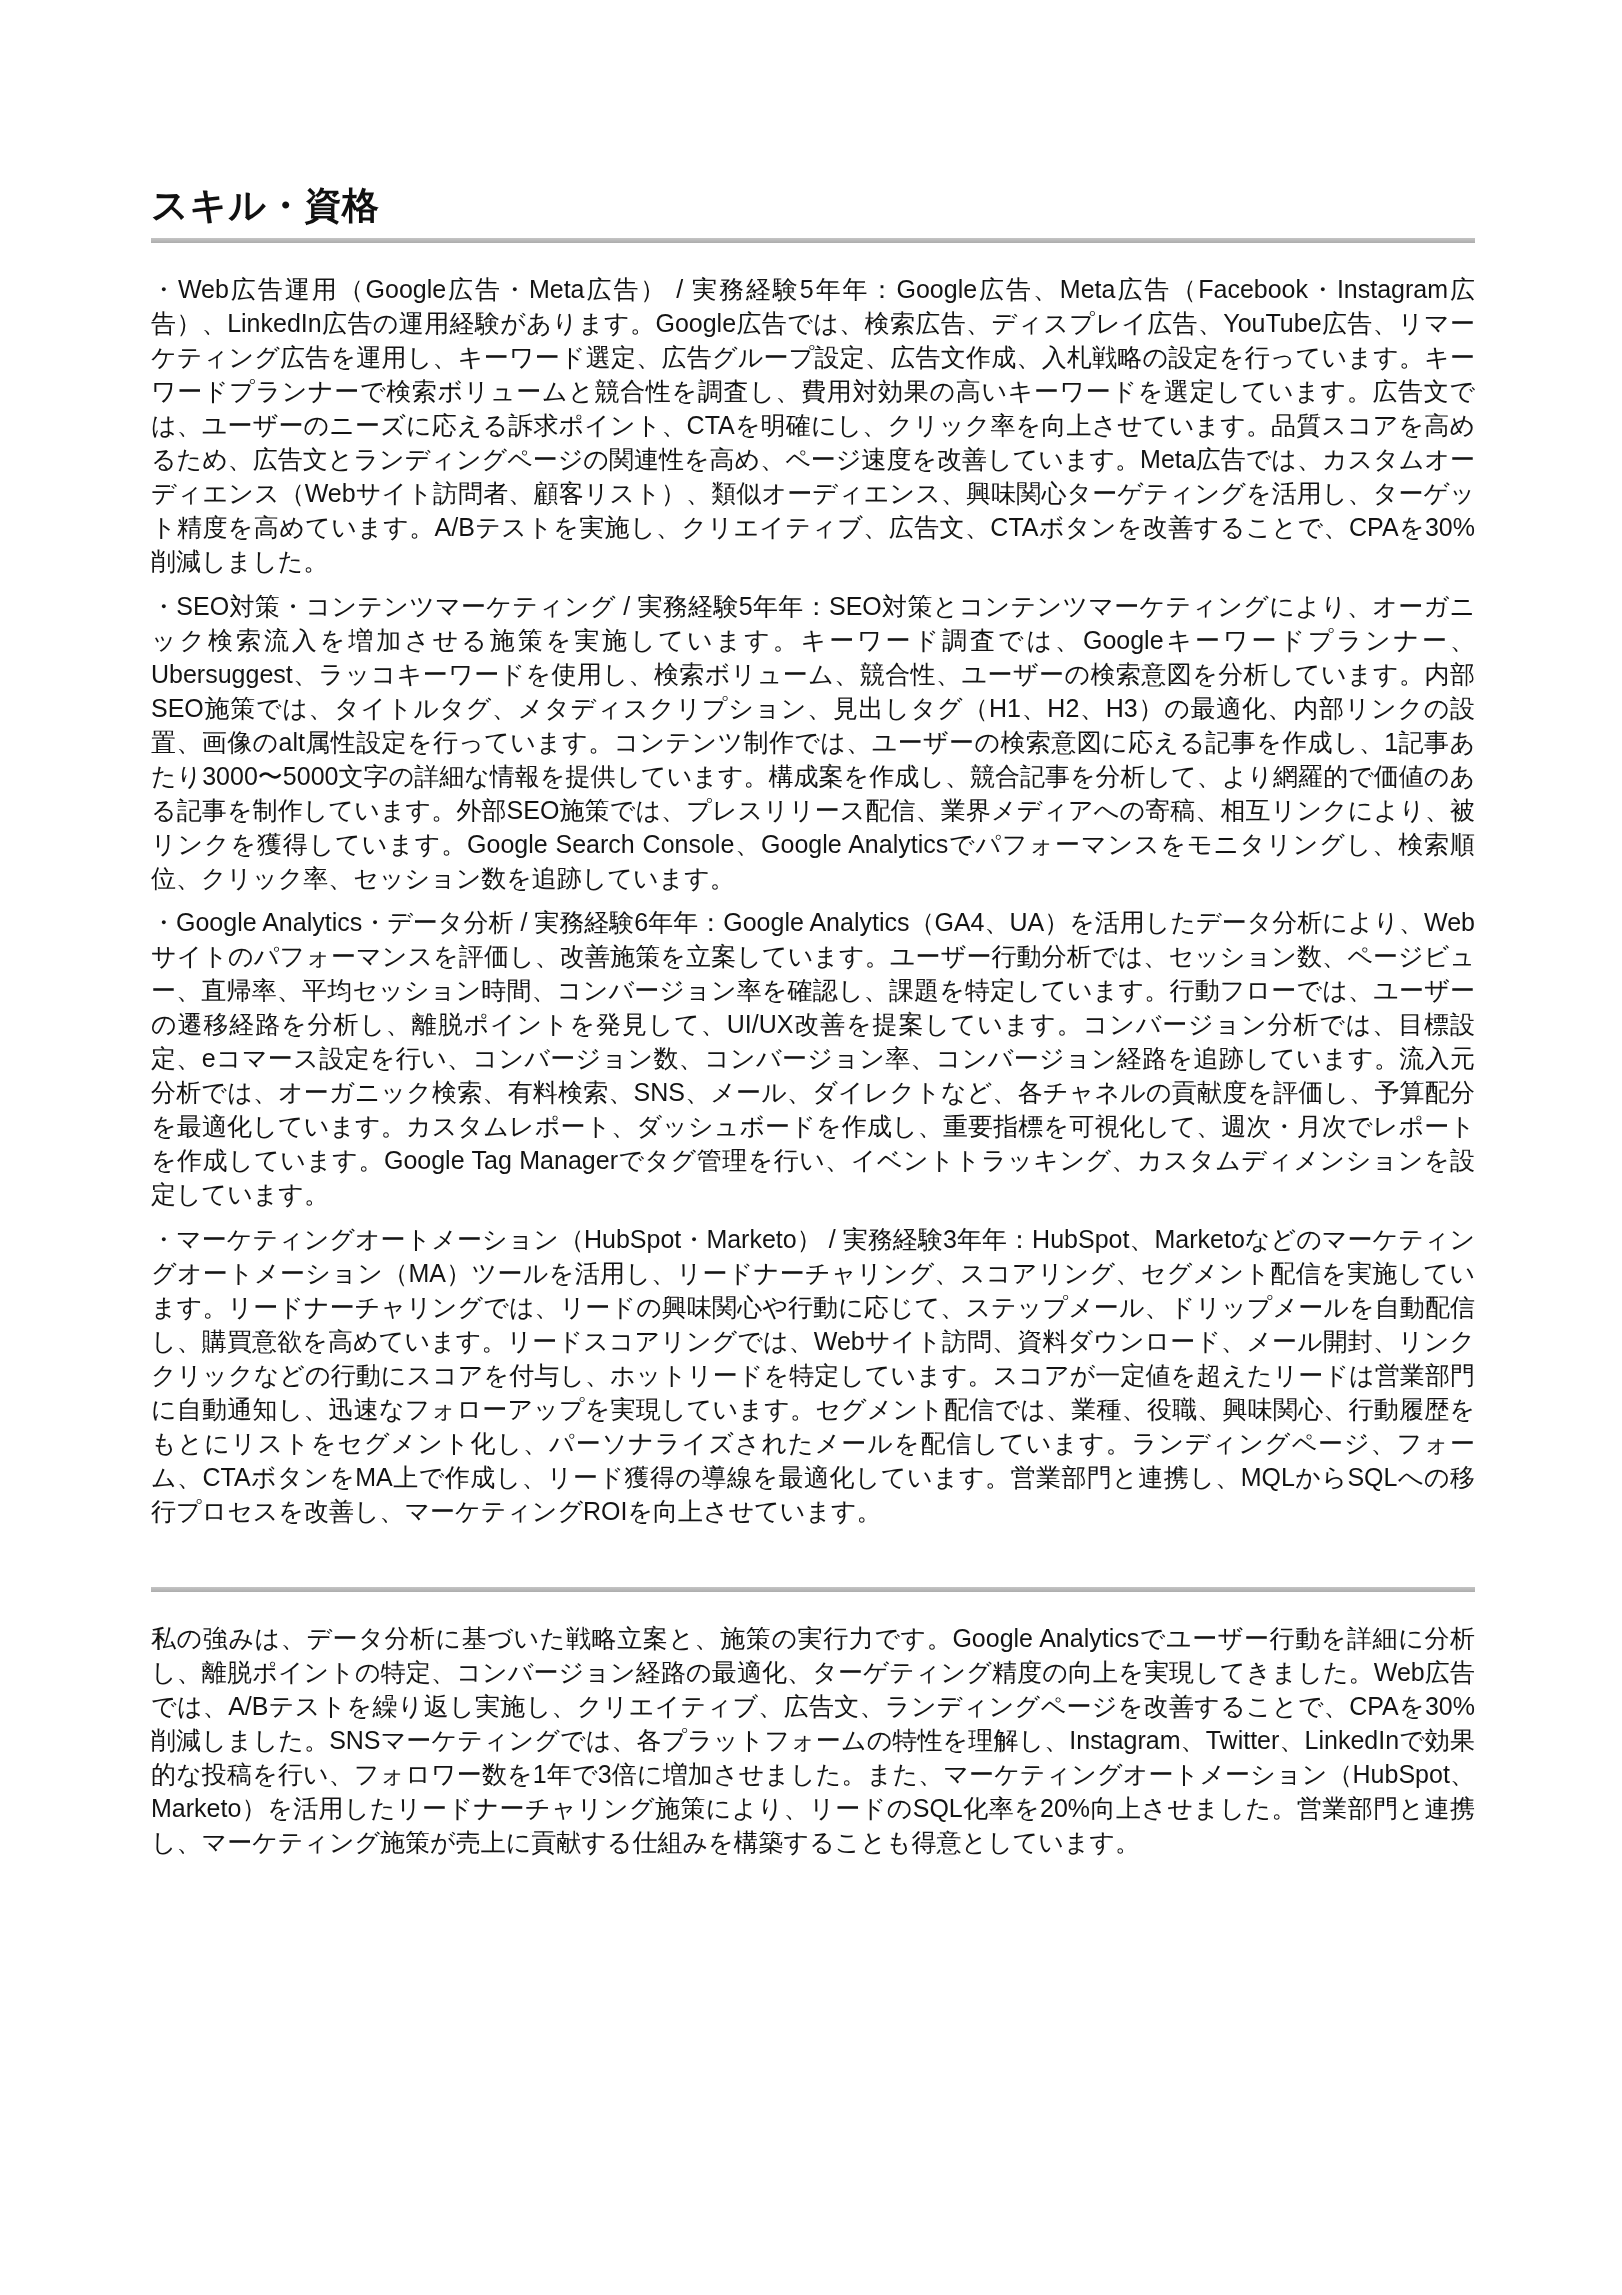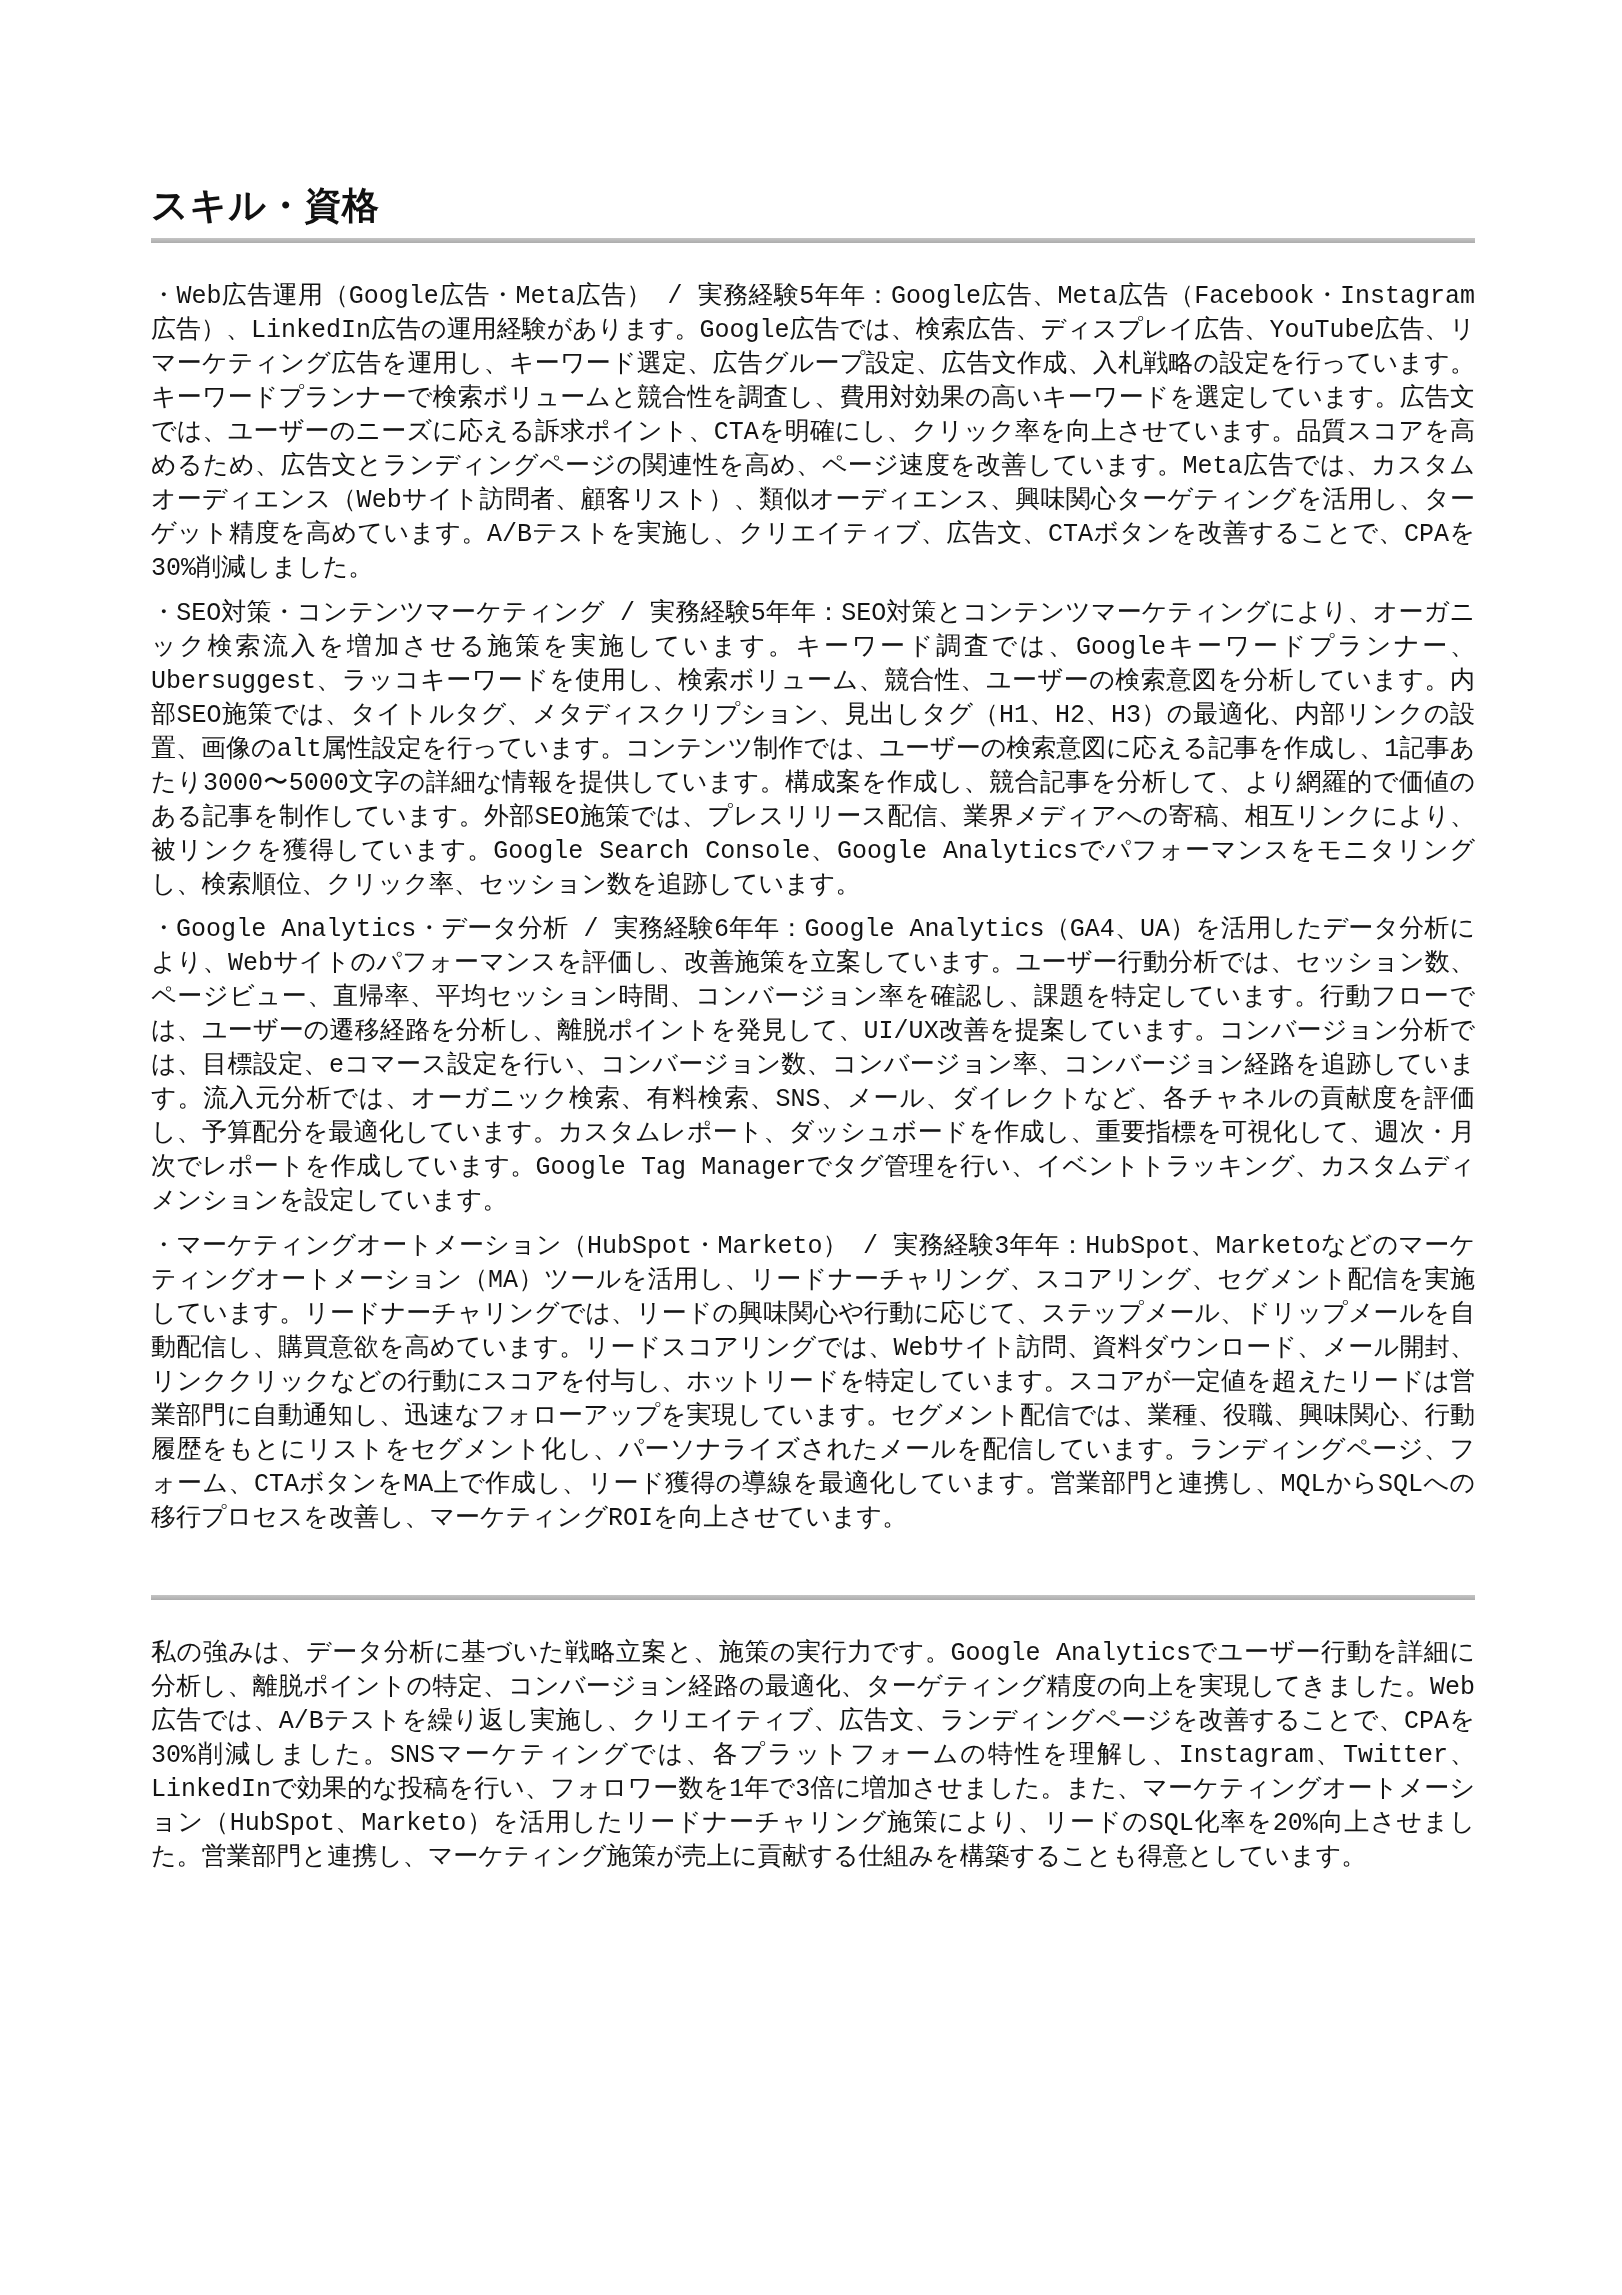--- a/index.html
+++ b/index.html
@@ -25,21 +25,21 @@
     font-weight: 600;
     letter-spacing: 0.7px;
     color: #111111;
     margin: 0 0 13px 0;
   }
   .rule {
     height: 5.2px;
     width: 100%;
     background: linear-gradient(#c4c4c4, #acacac);
   }
-  .section-body { margin-top: 37px; font-family: Liberation Mono, monospace; }
+  .section-body { margin-top: 29px; }
   .section-body p {
     margin: 0 0 10.5px 0;
     font-size: 25px;
     line-height: 34px;
     text-align: justify;
     overflow-wrap: break-word;
     color: #141414;
   }
   .section-body p:last-child { margin-bottom: 0; }
 </style>

